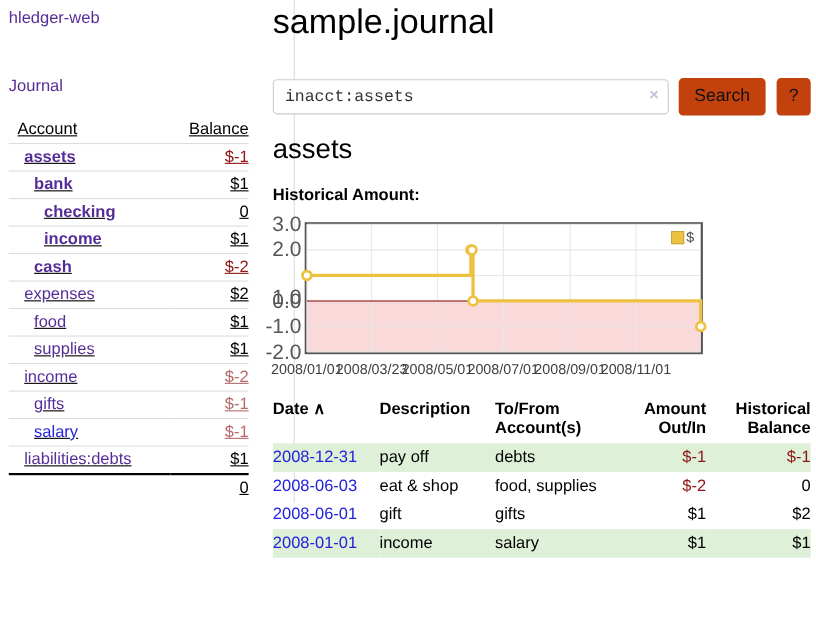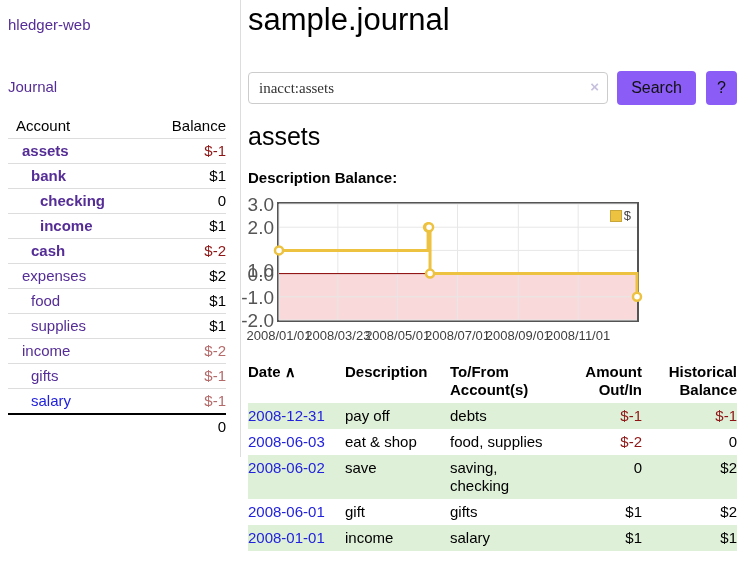--- a/index.html
+++ b/index.html
@@ -5,29 +5,29 @@
   * { box-sizing: border-box; }
   html,body { margin:0; padding:0; }
   body {
     width:742px; height:582px; position:relative; overflow:hidden;
     background:#fff; font-family:"Liberation Sans", sans-serif; font-size:15px; color:#000;
   }
   a { text-decoration:none; cursor:pointer; }
 
   
   .sidebar {
-    position:absolute; left:0; top:0; width:241px; min-height:457px;
-    border-right:1px solid #ddd; padding-top:16px;
+    position:absolute; left:0; top:0; width:268px; min-height:457px;
+    border-right:1px solid #ddd; padding-top:8px;
   }
   .brand { display:block; margin:0 0 0 8px; color:#552d96; font-size:15px; }
   .journal-link { display:block; margin:45px 0 0 8px; color:#552d96; font-size:15px; }
   table.accts { border-collapse:collapse; margin:19px 0 0 8px; width:218px; font-size:15px; }
   table.accts th, table.accts td {
     padding:4px 0; line-height:16px; border-bottom:1px solid #ddd;
-    font-weight:normal; text-align:left; white-space:nowrap;
+    font-weight:normal; text-align:left; white-space:nowrap;text-decoration:underline;
   }
   table.accts th.acct-h { padding-left:8px; }
   table.accts th.bal-h, table.accts td.bal { text-align:right; }
   td.ind1 { padding-left:14px !important; }
   td.ind2 { padding-left:23px !important; }
   td.ind3 { padding-left:32px !important; }
   .b, .b a { font-weight:bold; }
   a.acct { color:#552d96; }
   a.acct.blue { color:#2222dd; }
   .neg-strong { color:#8e1515; }
@@ -36,28 +36,28 @@
 
   
   .main { position:absolute; left:248px; top:0; width:494px; height:582px; }
   h1.page-title { position:absolute; top:2px; left:0; margin:0; font-size:31px; font-weight:400; color:#000; }
 
   .search-row { position:absolute; top:71px; left:0; width:100%; height:34px; }
   .searchbox { position:absolute; left:0; top:1px; width:360px; height:32px; }
   .searchbox input {
     width:100%; height:100%; border:1px solid #ccc; border-radius:4px;
     padding:0 28px 0 10px; font-size:15px; color:#333; outline:none;
-    font-family:Liberation Serif, serif;
+    font-family:Liberation Mono, monospace;
   }
   .searchbox .clear {
     position:absolute; right:9px; top:7px; color:#c8c0dd; font-weight:bold;
     font-size:15px; line-height:15px; cursor:pointer;
   }
   .btn {
-    position:absolute; top:0; height:34px; background:#8b5cf6; border:none;
+    position:absolute; top:0; height:34px; background:#c2410c; border:none;
     border-radius:4px; font-size:16px; color:#111; cursor:pointer;
     font-family:"Liberation Sans", sans-serif;
   }
   .btn-search { left:369px; width:79px; }
   .btn-help { left:458px; width:31px; }
 
   h2.acct-heading { position:absolute; top:122px; left:0; margin:0; font-size:25px; font-weight:400; }
   .chart-label { position:absolute; top:169px; left:0; font-size:15px; font-weight:bold; }
 
   
@@ -146,20 +146,24 @@
         <td class="bal neg-soft">$-2</td>
       </tr>
       <tr>
         <td class="ind2"><a class="acct">gifts</a></td>
         <td class="bal neg-soft">$-1</td>
       </tr>
       <tr>
         <td class="ind2"><a class="acct blue">salary</a></td>
         <td class="bal neg-soft">$-1</td>
       </tr>
+      <tr>
+        <td class="ind1"><a class="acct">liabilities:debts</a></td>
+        <td class="bal">$1</td>
+      </tr>
       <tr class="total-row">
         <td></td>
         <td class="bal">0</td>
       </tr>
     </tbody>
   </table>
 </div>
 
 <div class="main">
   <h1 class="page-title">sample.journal</h1>
@@ -167,21 +171,21 @@
   <div class="search-row">
     <div class="searchbox">
       <input type="text" value="inacct:assets" style="">
       <span class="clear">×</span>
     </div>
     <button class="btn btn-search">Search</button>
     <button class="btn btn-help">?</button>
   </div>
 
   <h2 class="acct-heading">assets</h2>
-  <div class="chart-label">Description Balance:</div>
+  <div class="chart-label">Historical Amount:</div>
 
   <div class="chart-wrap" id="chart">
     <div class="plotbox" id="plotbox">
       <div class="legend">
         <span class="legend-swatch"></span>
         <span class="legend-label">$</span>
       </div>
     <svg width="358" height="116" viewBox="0 0 358 116">
           <rect x="0" y="69.6" width="358" height="46.400000000000006" fill="#f9d9d9"></rect>
           <line x1="0" y1="0" x2="0" y2="116" stroke="#e7e7e7" stroke-width="1"></line>
@@ -247,27 +251,20 @@
         <td class="r neg-strong">$-1</td>
         <td class="r neg-strong">$-1</td>
       </tr>
       <tr>
         <td><a class="datelink">2008-06-03</a></td>
         <td>eat &amp; shop</td>
         <td>food, supplies</td>
         <td class="r neg-strong">$-2</td>
         <td class="r">0</td>
       </tr>
-      <tr class="green">
-        <td><a class="datelink">2008-06-02</a></td>
-        <td>save</td>
-        <td>saving, checking</td>
-        <td class="r">0</td>
-        <td class="r">$2</td>
-      </tr>
       <tr>
         <td><a class="datelink">2008-06-01</a></td>
         <td>gift</td>
         <td>gifts</td>
         <td class="r">$1</td>
         <td class="r">$2</td>
       </tr>
       <tr class="green">
         <td><a class="datelink">2008-01-01</a></td>
         <td>income</td>

